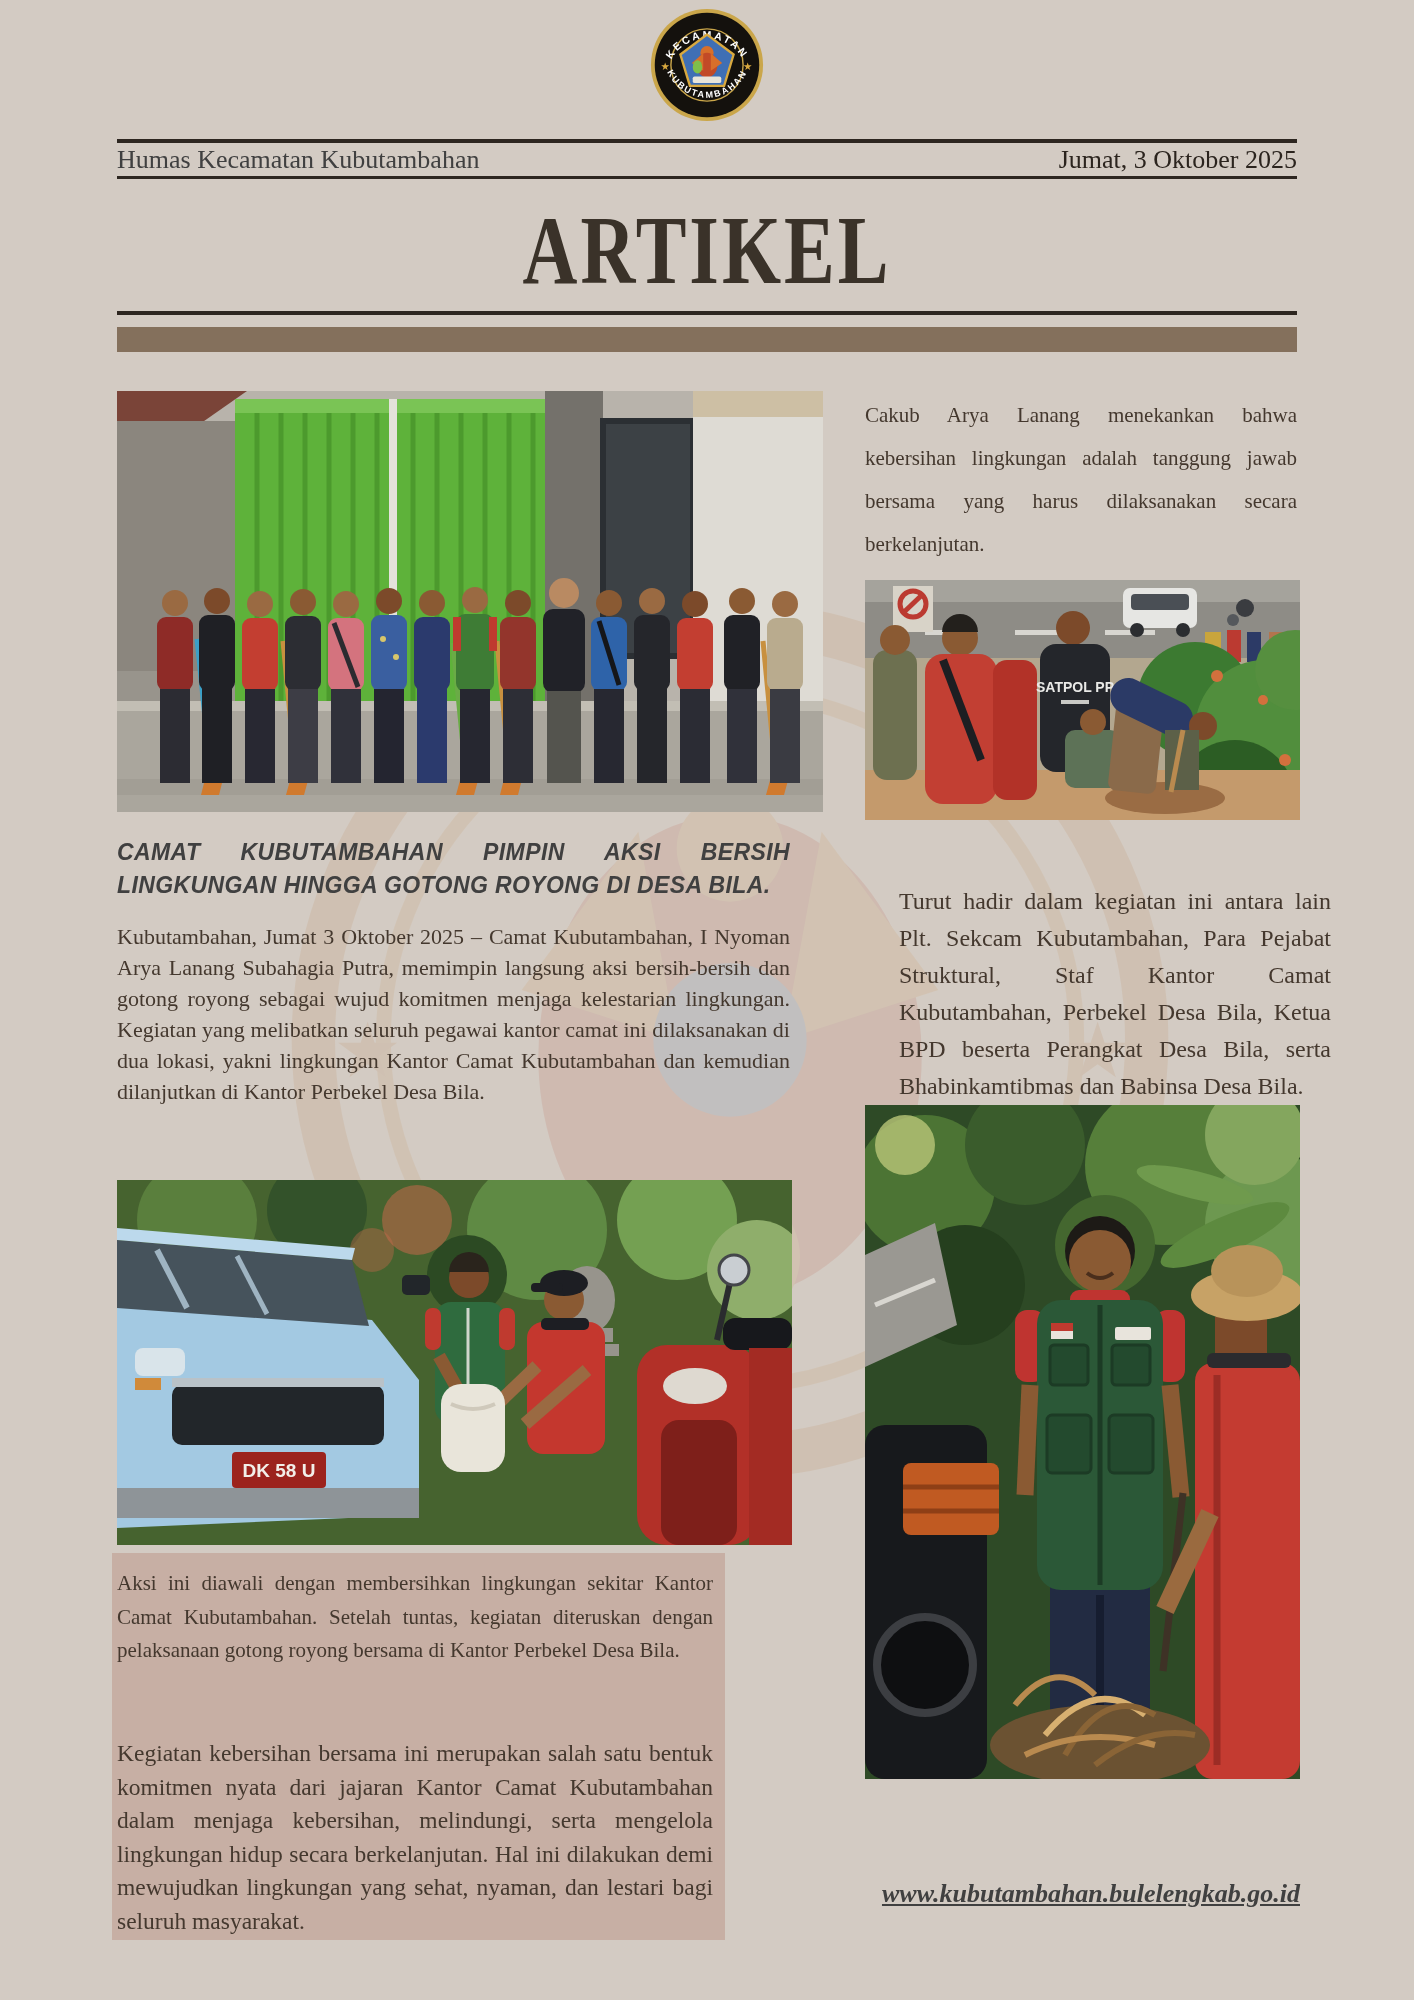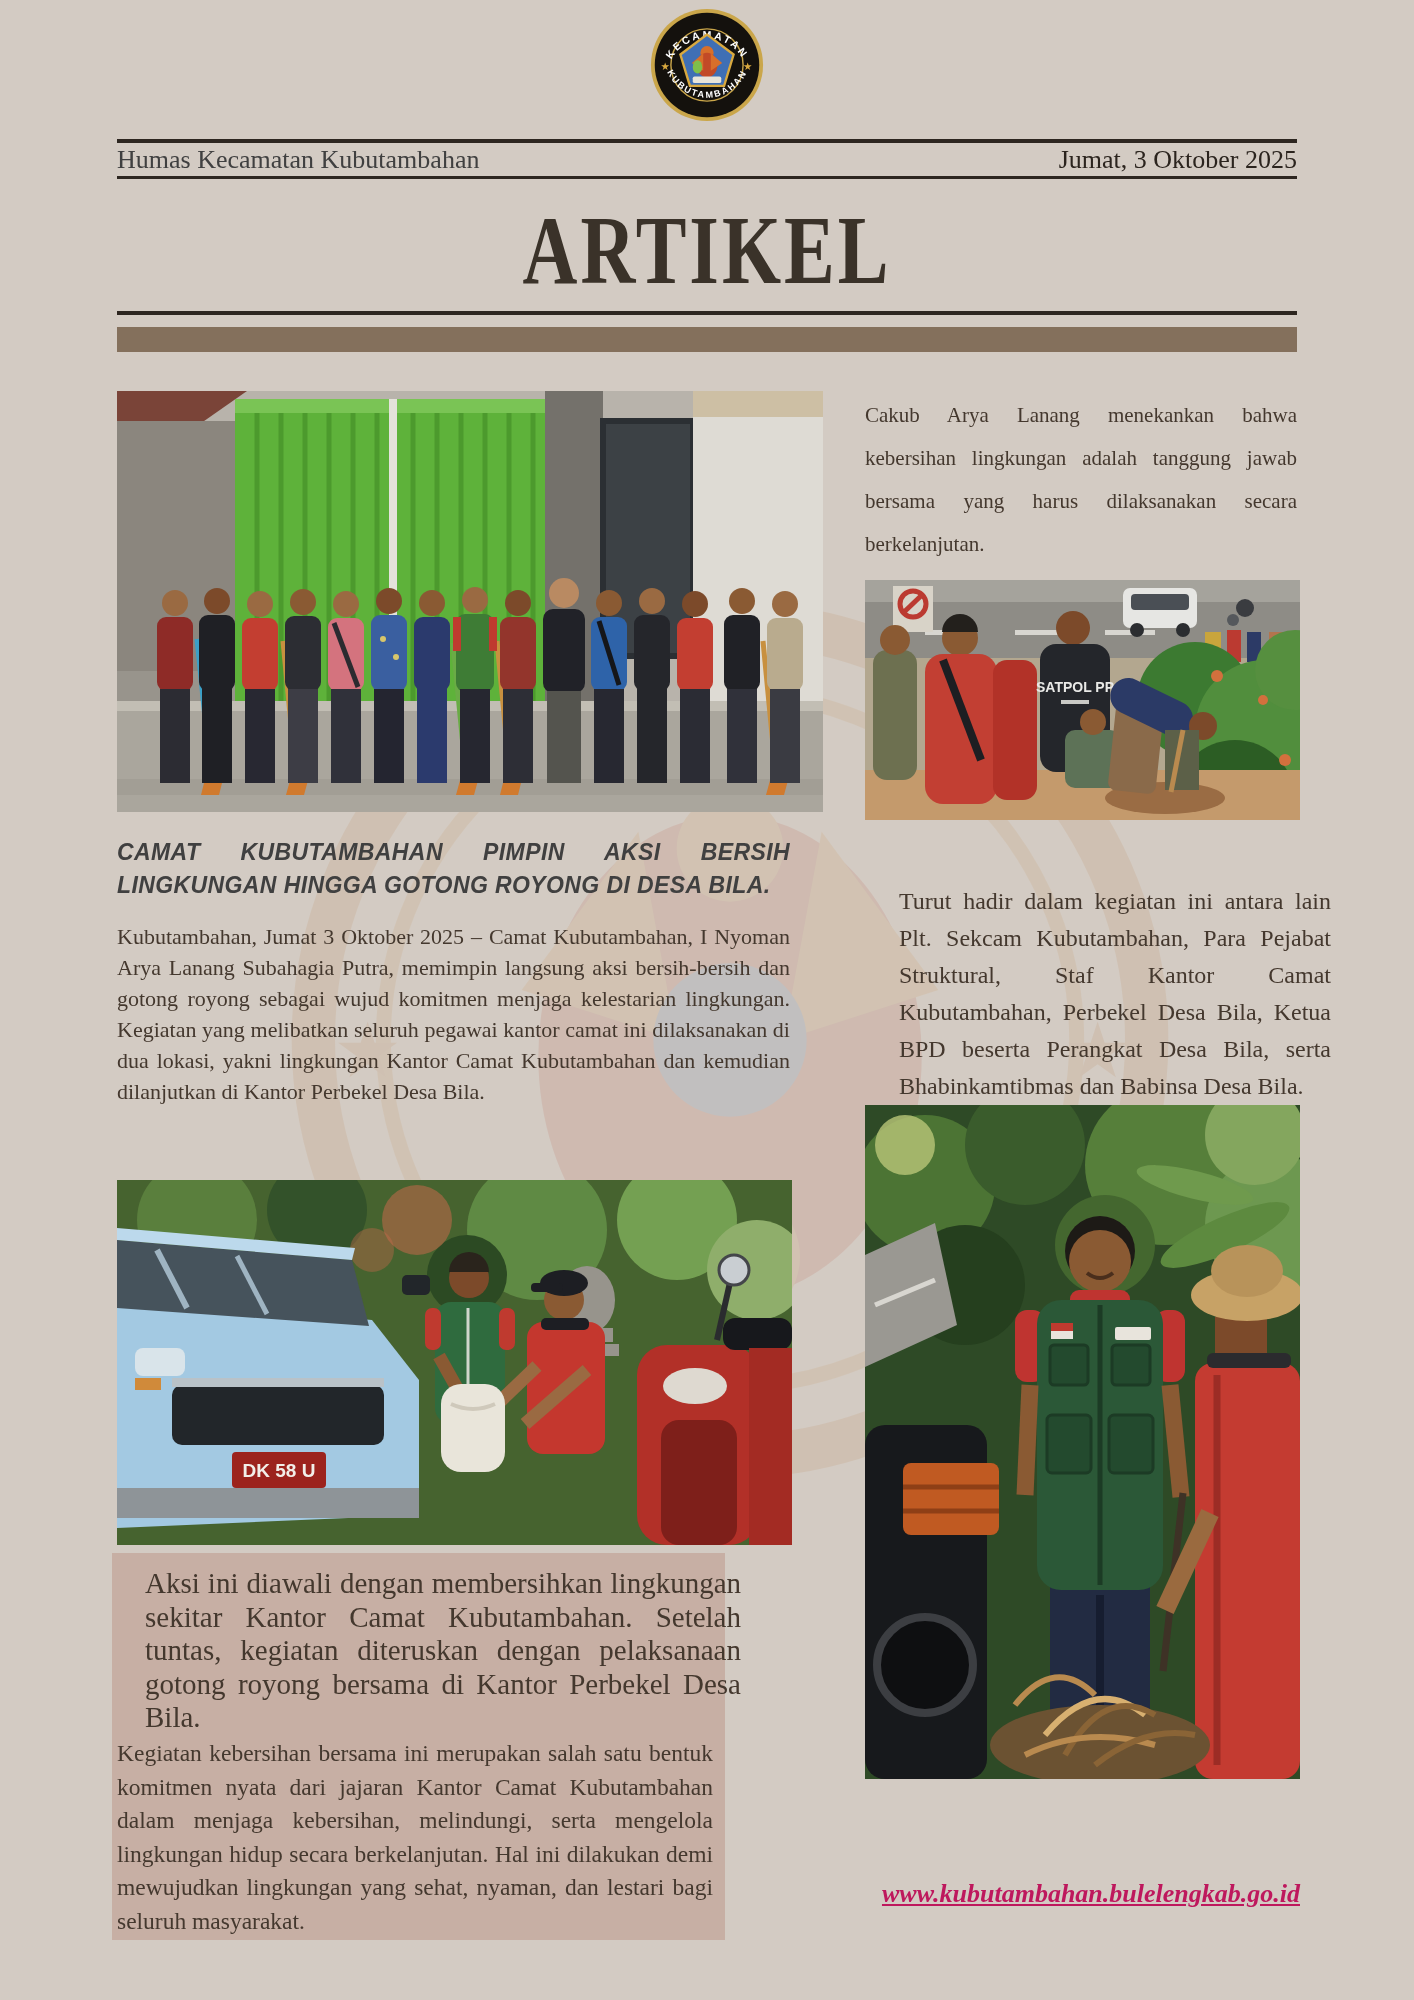--- a/index.html
+++ b/index.html
@@ -21,28 +21,28 @@
               letter-spacing:3px;color:#3a3229;transform:scaleY(1.28);transform-origin:center top;line-height:1;}
   
   .photo{overflow:hidden;}
   #photo-group{left:117px;top:391px;width:706px;height:421px;}
   #headline{left:117px;top:836px;width:673px;font-family:"Liberation Sans","DejaVu Sans",sans-serif;
             font-weight:bold;font-style:italic;font-size:23px;line-height:33px;color:#404040;
             text-align:justify;letter-spacing:.4px;}
   #para-lead{left:117px;top:921px;width:673px;font-size:22px;line-height:31px;text-align:justify;}
   #photo-truck{left:117px;top:1180px;width:675px;height:365px;}
   #highlight-box{left:112px;top:1553px;width:613px;height:387px;background:#c7afa4;}
-  #para-aksi{left:117px;top:1567px;width:596px;font-size:29px;line-height:33.5px;text-align:justify;margin-left:28px;}
+  #para-aksi{left:117px;top:1567px;width:596px;font-size:21px;line-height:33.5px;text-align:justify;}
   #para-kegiatan{left:117px;top:1737px;width:596px;font-size:23.5px;line-height:33.5px;text-align:justify;}
   #para-cakub{left:865px;top:394px;width:432px;font-size:21px;line-height:43px;text-align:justify;}
   #photo-roadside{left:865px;top:580px;width:435px;height:240px;}
   #para-turut{left:899px;top:842px;width:432px;font-size:24px;line-height:37px;text-align:justify;margin-top:41px;}
   #photo-vest{left:865px;top:1105px;width:435px;height:674px;}
   #footer-url{top:1879px;right:114px;left:auto;font-size:26px;font-weight:bold;font-style:italic;
-              color:#be185d;text-align:right;}
+              color:#404040;text-align:right;}
   #footer-url a{color:inherit;text-decoration:underline;cursor:pointer;}
   svg{display:block;}
 </style>
 </head>
 <body>
 
 <div class="page">
 
   <svg id="watermark" class="abs" viewBox="0 0 600 600">
     <circle cx="300" cy="300" r="250" fill="none" stroke="#b5763c" stroke-width="26"></circle>

